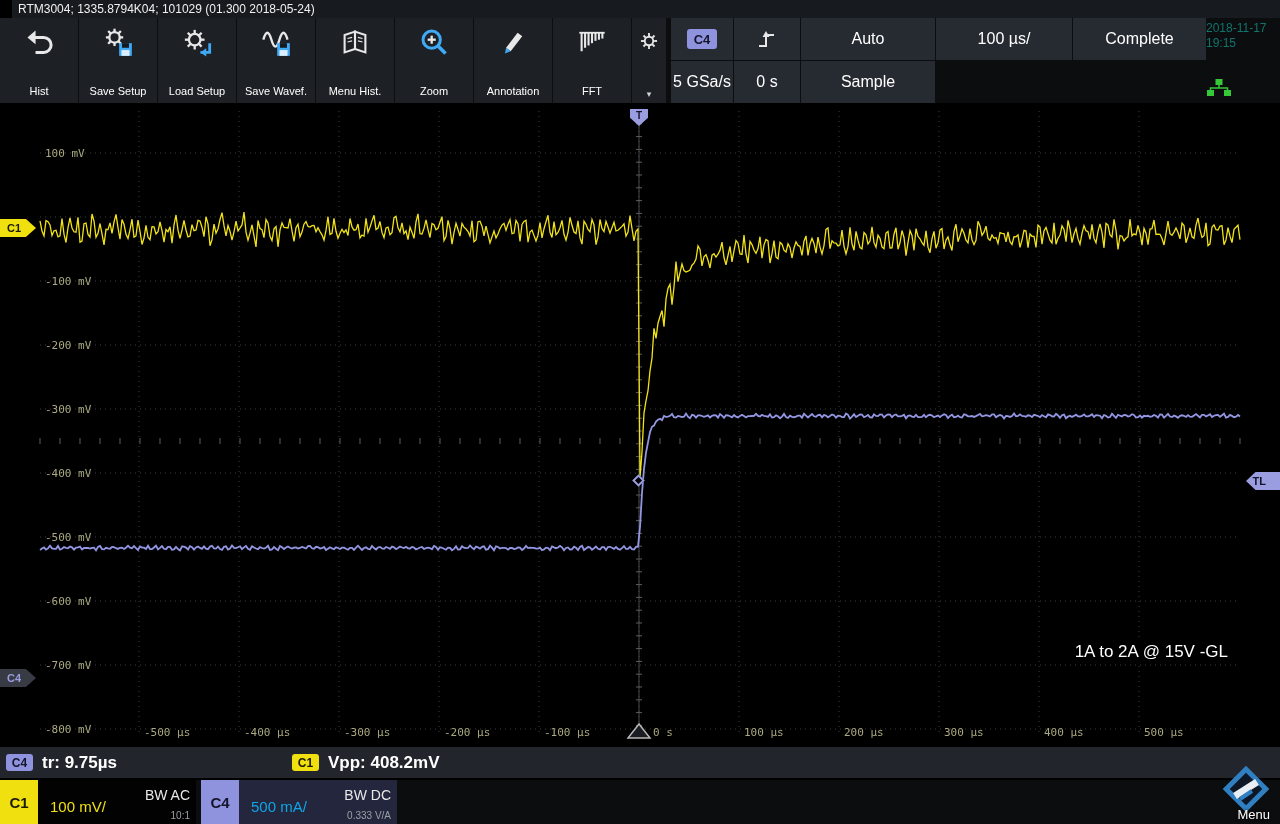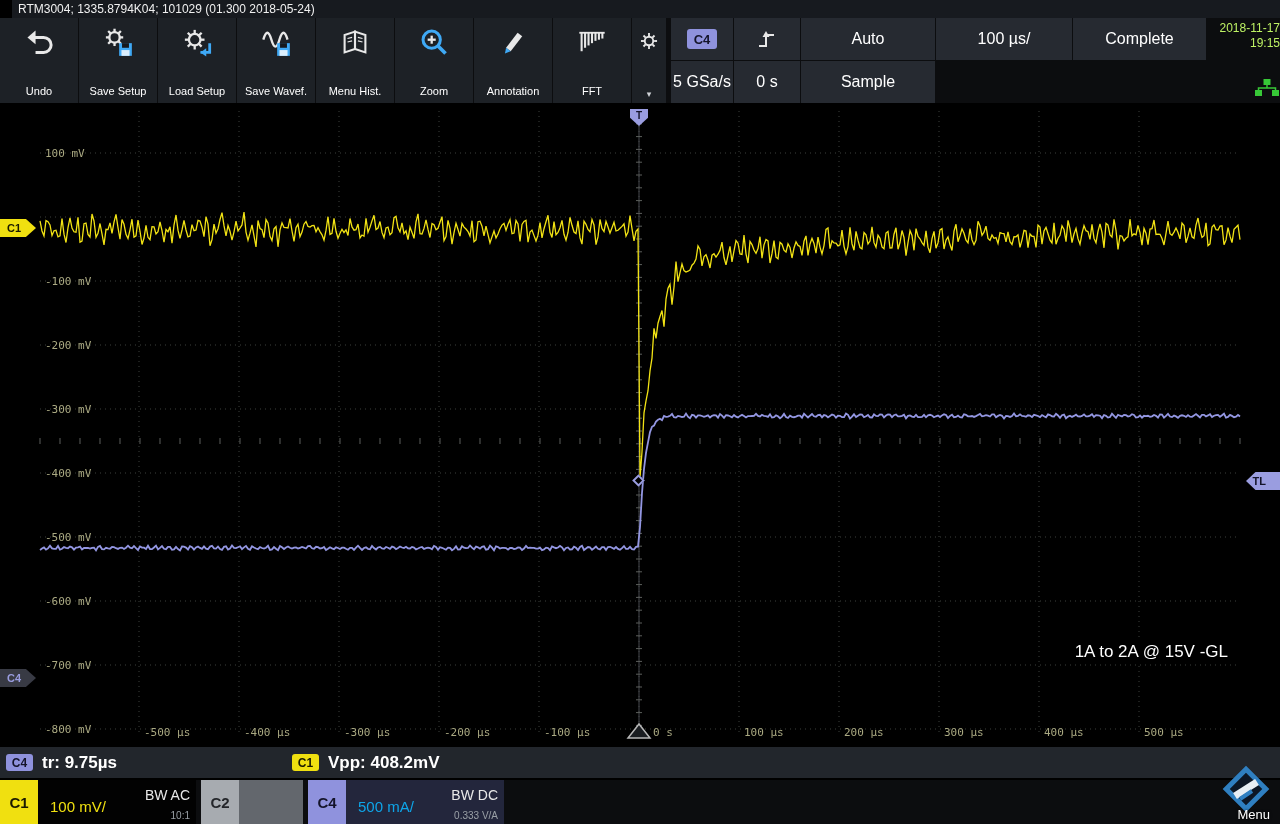--- a/index.html
+++ b/index.html
@@ -11,21 +11,21 @@
   .tool-btn svg{margin-top:9px;width:30px;height:30px;flex:0 0 auto}
   .tlabel{margin-top:auto;margin-bottom:6px;font-size:11px;color:#fff;white-space:nowrap}
   .tool-btn.small{width:34px}
   .tool-btn.small svg{width:22px;height:22px;margin-top:12px}
   .caret{color:#cfd2d6;font-size:9px;margin-top:auto;margin-bottom:4px}
   .trigpanel{display:grid;grid-template-columns:62px 66px 134px 136px 133px;grid-template-rows:42px 42px;gap:1px;background:#0c0d0f;margin-left:4px}
   .tcell{background:#262a31;display:flex;align-items:center;justify-content:center;font-size:16px;color:#fff;cursor:pointer}
   .tcell.span2{grid-column:1/3}
   .badge{display:inline-flex;align-items:center;justify-content:center;border-radius:3px;font-weight:bold}
   .srcbadge{width:30px;height:20px;background:#8f92dd;color:#14142a;font-size:13px}
-  .datecell{flex:1;display:flex;flex-direction:column;align-items:flex-end;padding:3px 0;font-size:12px;color:#bef264;background:#0c0d0f;line-height:15px}
+  .datecell{flex:1;display:flex;flex-direction:column;padding:3px 0;font-size:12px;color:#0f766e;background:#0c0d0f;line-height:15px}
   .neticon{margin-top:auto;margin-bottom:3px}
   .scope{position:absolute;top:103px;left:0;width:1280px;height:642px;background:#000}
   .annot{position:absolute;top:538px;right:44px;font-size:17px;color:#fff;background:#000;padding:1px 8px;white-space:nowrap}
   .tag{position:absolute;height:18px;display:flex;align-items:center;font-size:11px;font-weight:bold;cursor:pointer}
   .c1tag{left:0;top:116px;width:36px;background:#f0e010;color:#1a1a00;clip-path:polygon(0 0,72% 0,100% 50%,72% 100%,0 100%);padding-left:7px}
   .c4tag{left:0;top:566px;width:36px;background:#383a44;color:#9a9de0;clip-path:polygon(0 0,72% 0,100% 50%,72% 100%,0 100%);padding-left:7px}
   .tltag{right:0;top:369px;width:34px;background:#9a9de0;color:#14142a;clip-path:polygon(28% 0,100% 0,100% 100%,28% 100%,0 50%);justify-content:flex-end;padding-right:14px}
   .tflag{position:absolute;left:630px;top:6px;width:18px;height:17px;background:#9a9de0;color:#14142a;clip-path:polygon(0 0,100% 0,100% 52%,50% 100%,0 52%);font-size:10px;font-weight:bold;display:flex;justify-content:center;align-items:flex-start;padding-top:1px;cursor:pointer}
   .tdiamond{position:absolute;left:634px;top:373px;width:9px;height:9px;border:2px solid #9a9de0;transform:rotate(45deg);background:#000;cursor:pointer}
   .measbar{position:absolute;top:745px;left:0;width:1280px;height:35px;background:#22262c;display:flex;align-items:center;padding-left:6px;border-top:2px solid #000;border-bottom:2px solid #000}
@@ -60,21 +60,21 @@
   <div class="titlebar">
     <span>RTM3004; 1335.8794K04; 101029 (01.300 2018-05-24)</span>
   </div>
 
   <div class="toolbar">
     <div class="tool-btn">
       <svg viewBox="0 0 26 26">
         <polygon points="3,9 10,3 10,15" fill="#e8e8e8"></polygon>
         <path d="M9 9 h8 a6.5 6.5 0 0 1 0 13 h-7" fill="none" stroke="#e8e8e8" stroke-width="2.6"></path>
       </svg>
-      <span class="tlabel">Undo</span>
+      <span class="tlabel">Hist</span>
     </div>
     <div class="tool-btn">
       <svg viewBox="0 0 26 26">
         <circle cx="10" cy="9" r="4.5" fill="none" stroke="#e8e8e8" stroke-width="2"></circle>
         <g stroke="#e8e8e8" stroke-width="2">
           <line x1="10" y1="1.5" x2="10" y2="4.5"></line>
             <line x1="10" y1="13.5" x2="10" y2="16.5"></line>
           <line x1="2.5" y1="9" x2="5.5" y2="9"></line>
             <line x1="14.5" y1="9" x2="17.5" y2="9"></line>
           <line x1="4.5" y1="3.5" x2="6.5" y2="5.5"></line>
@@ -392,24 +392,20 @@
   <div class="chbar">
     <div class="chgroup">
       <div class="chbadge c1badge">C1</div>
       <div class="chtile c1tile">
         <span class="chscale">100 mV/</span>
         <span class="chbw">BW AC</span>
         <span class="chprobe">10:1</span>
       </div>
     </div>
     <div class="chgroup">
-      <div class="chbadge c2badge">C2</div>
-      <div class="chtile c2tile"></div>
-    </div>
-    <div class="chgroup">
       <div class="chbadge c4cbadge">C4</div>
       <div class="chtile c4tile">
         <span class="chscale">500 mA/</span>
         <span class="chbw">BW DC</span>
         <span class="chprobe">0.333 V/A</span>
       </div>
     </div>
   </div>
 
   <div class="menucorner">

